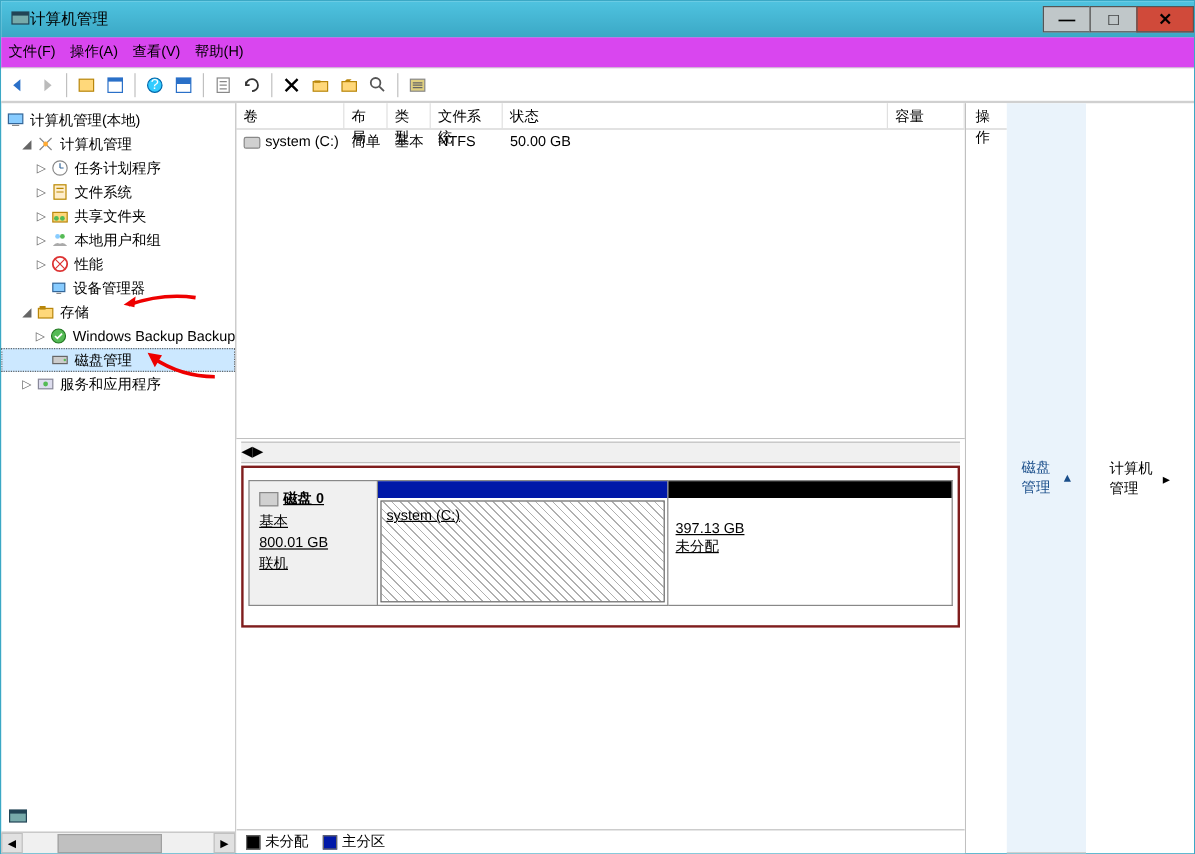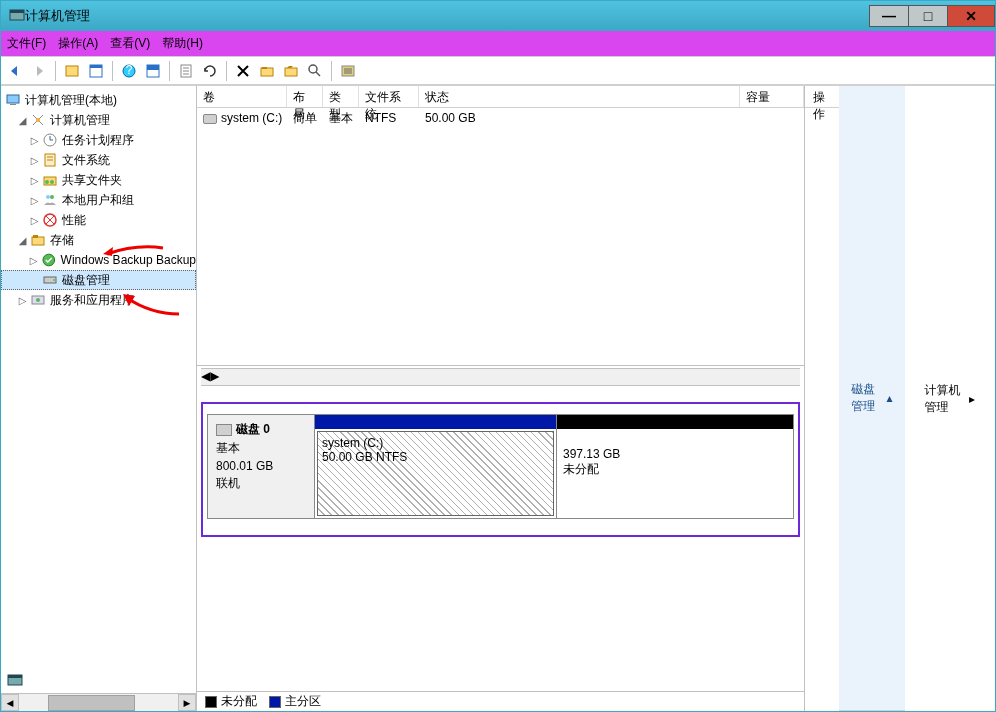--- a/index.html
+++ b/index.html
@@ -36,21 +36,21 @@
 .middle-pane { flex: 1; display: flex; flex-direction: column; border-right: 1px solid #c0c0c0; min-width: 0; }
 .listview { height: 280px; border-bottom: 1px solid #c0c0c0; display: flex; flex-direction: column; }
 .lv-header { height: 22px; display: flex; border-bottom: 1px solid #d0d0d0; background: #fff; }
 .lv-col { border-right: 1px solid #e0e0e0; padding: 3px 6px; font-size: 12px; }
 .lv-body { flex: 1; overflow: hidden; }
 .lv-row { display: flex; height: 20px; align-items: center; }
 .lv-cell { padding: 1px 6px; font-size: 12px; white-space: nowrap; overflow: hidden; }
 .vol-icon { width: 14px; height: 10px; display: inline-block; background: #d0d0d0; border: 1px solid #888; border-radius: 2px; margin-right: 4px; vertical-align: middle; }
 .disk-pane { flex: 1; position: relative; background: #fff; padding: 0; overflow: hidden; }
 .disk-hscroll { height: 18px; border-bottom: 1px solid #c0c0c0; border-top: 1px solid #c0c0c0; background: #f0f0f0; display: flex; margin: 2px 4px 0 4px; }
-.disk-redbox { border: 2px solid #6d28d9; margin: 16px 4px 4px 4px; padding: 10px 4px 16px 4px; }
+.disk-redbox { border: 2px solid #7f1d1d; margin: 2px 4px 4px 4px; padding: 10px 4px 16px 4px; text-decoration: underline; }
 .disk-row { display: flex; height: 105px; }
 .disk-info { width: 108px; border: 1px solid #888; background: #f0f0f0; padding: 6px 8px; }
 .disk-info .icon { width: 16px; height: 12px; display: inline-block; background: #d0d0d0; border: 1px solid #888; margin-right: 4px; vertical-align: middle; }
 .disk-info .name { font-weight: bold; }
 .disk-info div { margin-bottom: 2px; }
 .partition { flex: 1; border: 1px solid #888; border-left: none; position: relative; display: flex; flex-direction: column; }
 .part-top { height: 14px; }
 .part-body { flex: 1; padding: 0 6px; font-size: 12px; overflow: hidden; }
 .diag-bg { background-image: repeating-linear-gradient(45deg, #fff, #fff 4px, #b0b0b0 4px, #b0b0b0 5px); border: 1px solid #666; margin: 2px; flex:1; padding: 4px; }
 .legend { position: absolute; bottom: 0; left: 0; right: 0; height: 20px; border-top: 1px solid #c0c0c0; display: flex; align-items: center; padding: 0 8px; gap: 12px; background: #fff; }
@@ -230,20 +230,28 @@
         <div class="tree-row">
           <span class="indent" style="width:24px"></span>
             <span class="exp">▷</span>
           <svg class="tree-icon" viewBox="0 0 16 16">
               <circle cx="8" cy="8" r="6" fill="#fff" stroke="#d33" stroke-width="1.5"></circle>
               <path d="M4 4 L12 12 M12 4 L4 12" stroke="#d33"></path>
             </svg>
           <span class="tree-label">性能</span>
         </div>
         <div class="tree-row">
+          <span class="indent" style="width:36px"></span>
+          <svg class="tree-icon" viewBox="0 0 16 16">
+              <rect x="3" y="4" width="10" height="7" fill="#8cf" stroke="#369"></rect>
+              <rect x="6" y="12" width="4" height="1" fill="#888"></rect>
+            </svg>
+          <span class="tree-label">设备管理器</span>
+        </div>
+        <div class="tree-row">
           <span class="indent" style="width:12px"></span>
             <span class="exp">◢</span>
           <svg class="tree-icon" viewBox="0 0 16 16">
               <rect x="2" y="5" width="12" height="8" fill="#ffd87a" stroke="#b8860b"></rect>
               <rect x="3" y="3" width="5" height="3" fill="#b8860b"></rect>
             </svg>
           <span class="tree-label">存储</span>
         </div>
         <div class="tree-row">
           <span class="indent" style="width:24px"></span>
@@ -330,21 +338,20 @@
             <div class="disk-info">
               <div><span class="icon"></span><span class="name">磁盘 0</span></div>
               <div>基本</div>
               <div>800.01 GB</div>
               <div>联机</div>
             </div>
             <div class="partition" style="flex:0 0 242px">
               <div class="part-top" style="background:#0018a8"></div>
               <div class="diag-bg">
                 <div class="pname">system  (C:)</div>
-                <div>50.00 GB NTFS</div>
               </div>
             </div>
             <div class="partition" style="flex:1">
               <div class="part-top" style="background:#000"></div>
               <div class="part-body" style="padding-top:18px">
                 <div>397.13 GB</div>
                 <div>未分配</div>
               </div>
             </div>
           </div>

